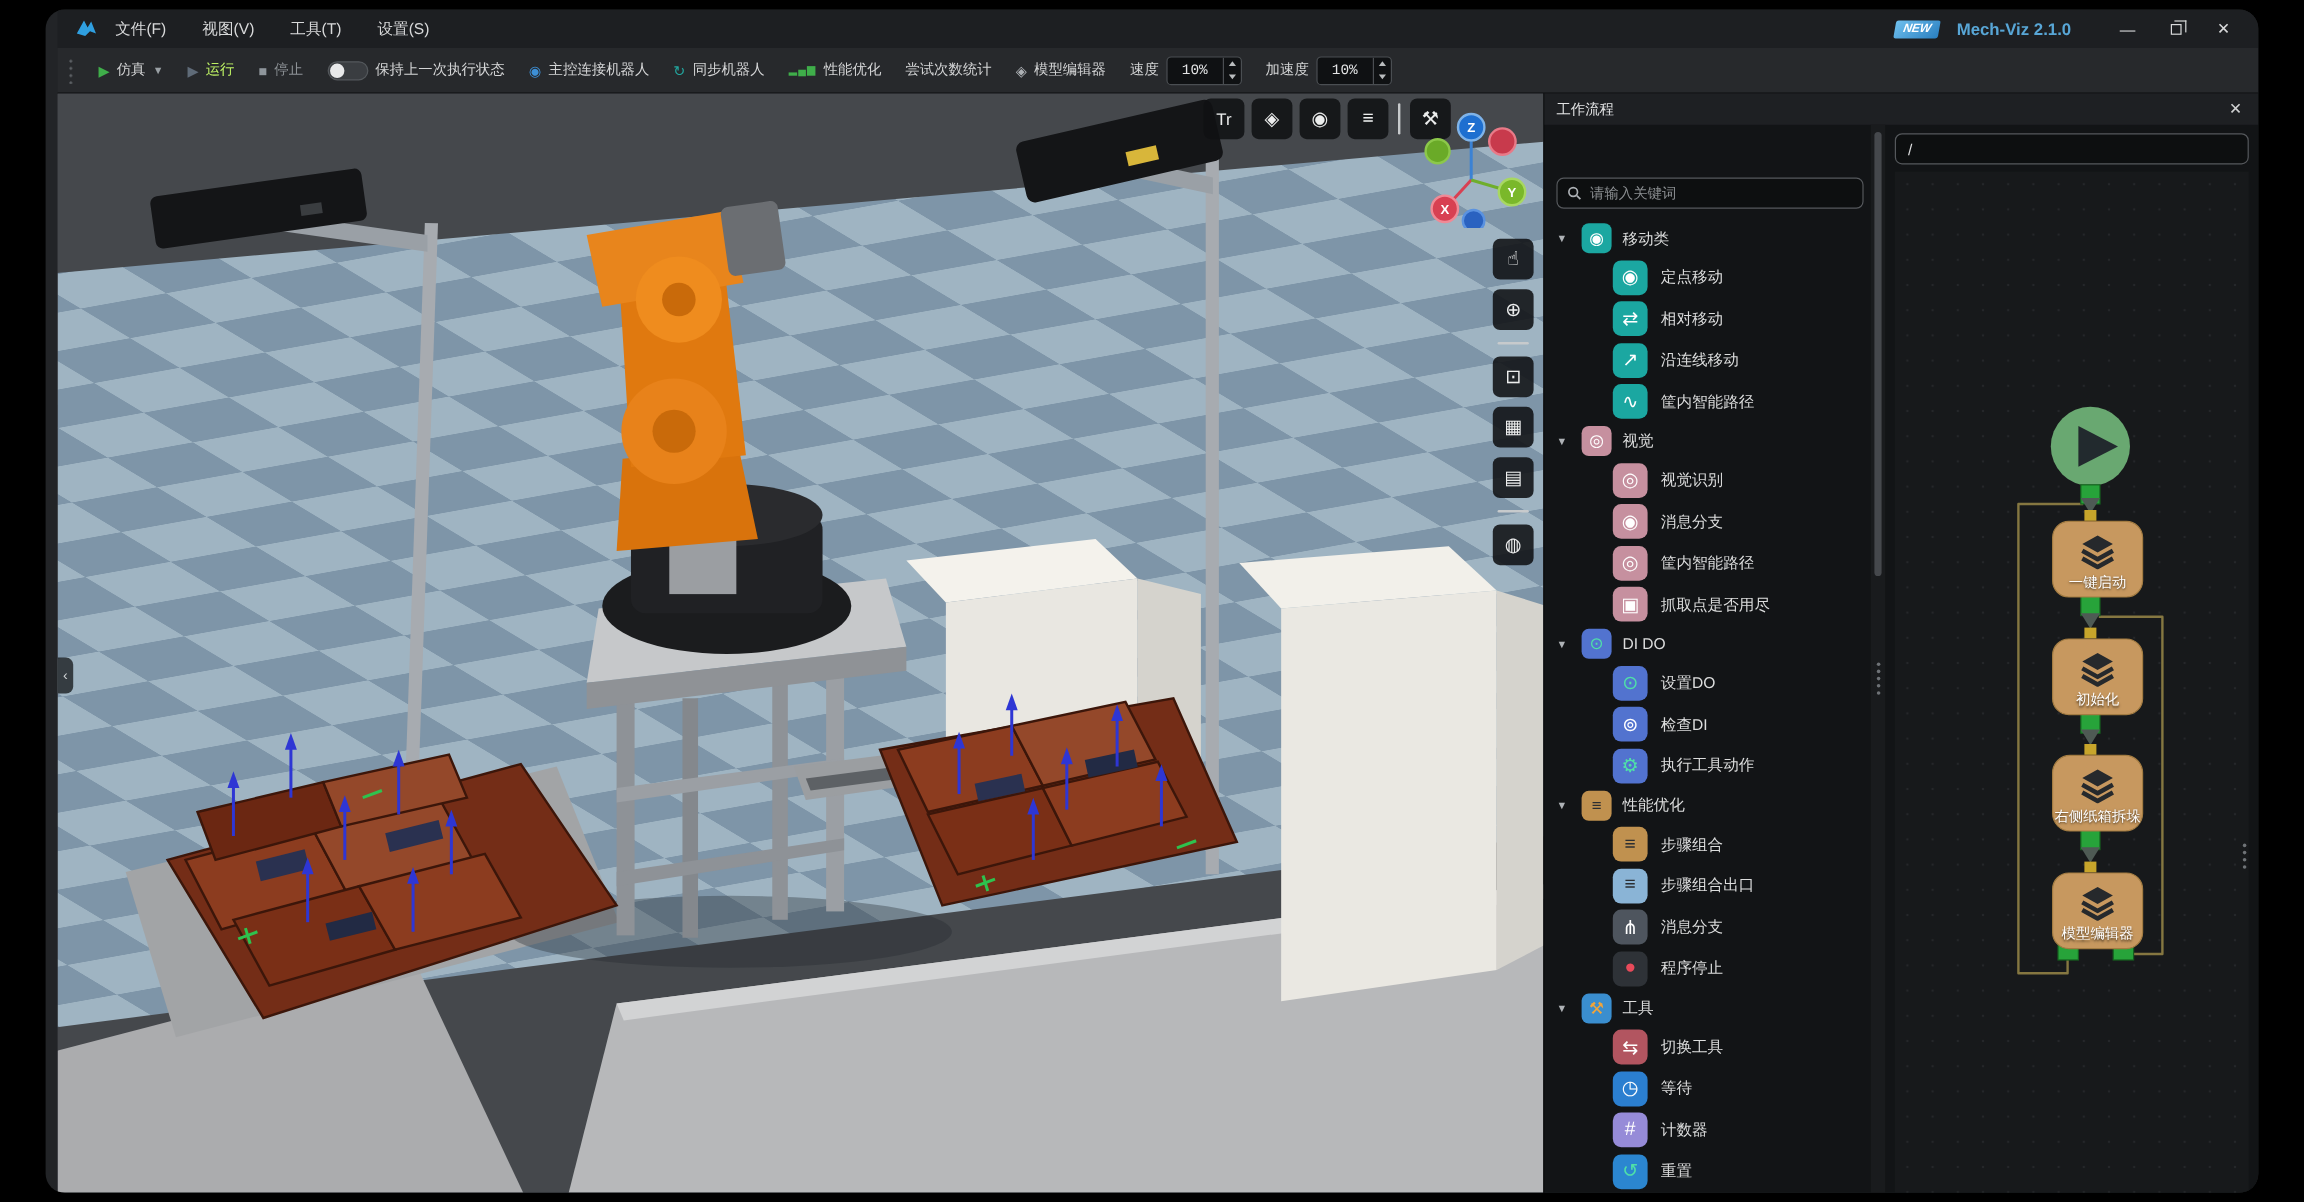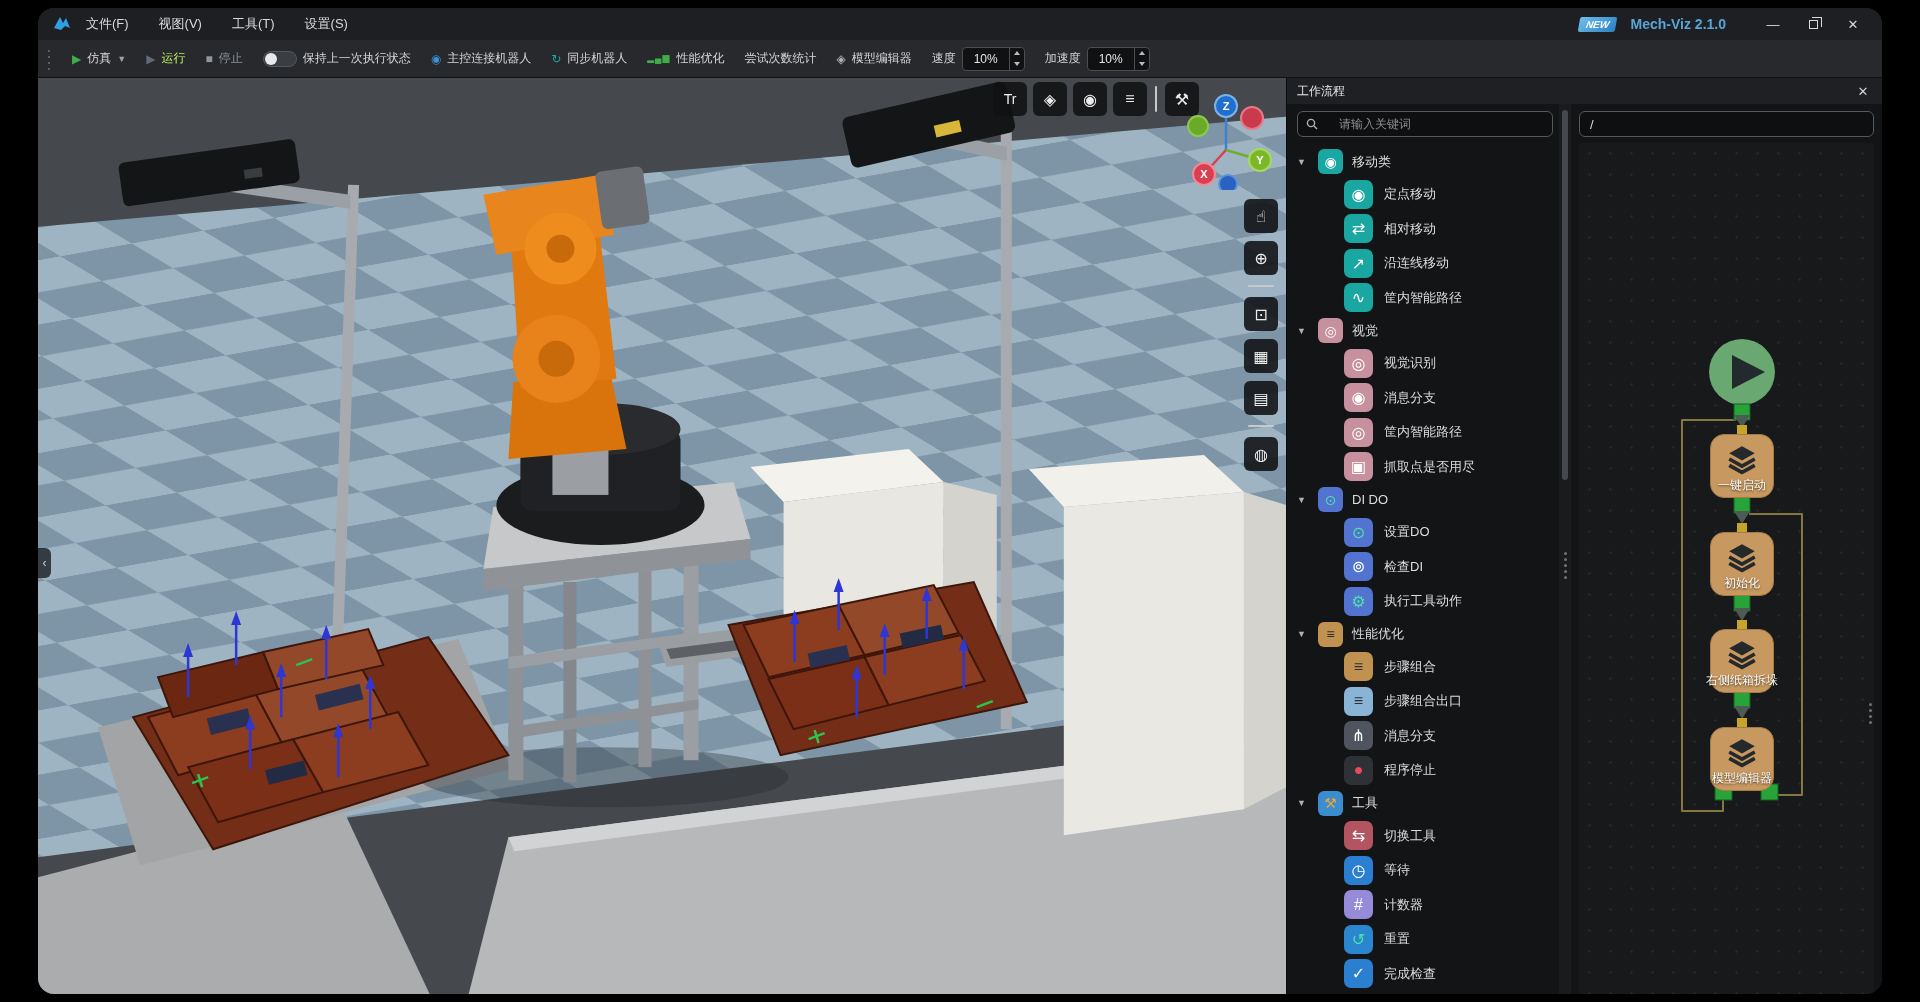--- a/index.html
+++ b/index.html
@@ -1,17 +1,17 @@
 <!DOCTYPE html>
 <html><head>
 <meta charset="utf-8">
 <style>
   * { margin:0; padding:0; box-sizing:border-box; }
   html,body { width:1920px; height:1002px; background:#000; font-family:"Liberation Sans","DejaVu Sans",sans-serif; overflow:hidden; }
-  .window { position:absolute; left:38px; top:8px; right:38px; bottom:8px; border-radius:16px; background:#222427; overflow:hidden; display:flex; flex-direction:column; }
+  .window { position:absolute; left:38px; top:8px; right:38px; bottom:8px; border-radius:16px; background:#222427; overflow:hidden; display:flex; flex-direction:column;padding-left:10px; }
 
   
   .titlebar { height:32px; background:#1d1f22; display:flex; align-items:center; padding:0 12px 0 14px; flex:0 0 auto; }
   .app-logo { width:20px; height:20px; margin-right:14px; }
   .menus { display:flex; gap:30px; }
   .menu { font-size:13px; color:#d8d9da; cursor:default; }
   .title-right { margin-left:auto; display:flex; align-items:center; gap:14px; }
   .new-badge { background:linear-gradient(135deg,#6fc0ee,#2a7fc0); color:#fff; font-size:10px; font-weight:bold; font-style:italic; padding:2px 7px; transform:skewX(-10deg); border-radius:2px; }
   .app-title { color:#58a6d6; font-size:14px; font-weight:bold; }
   .winbtns { display:flex; gap:6px; margin-left:16px; }
@@ -23,21 +23,21 @@
   .toolbar { height:38px; background:#27292c; border-bottom:1px solid #121314; display:flex; align-items:center; gap:20px; padding:0 14px 0 8px; flex:0 0 auto; }
   .drag-dots { width:6px; height:22px; background-image:radial-gradient(circle,#5c6064 1px,transparent 1.4px); background-size:6px 6px; }
   .tb-item { display:flex; align-items:center; gap:6px; font-size:12px; color:#d4d5d6; white-space:nowrap; }
   .tb-ic { font-size:12px; line-height:1; }
   .ic-green { color:#3fae4a; } .ic-dim { color:#5f6b78; } .ic-gray { color:#8f969c; }
   .ic-blue { color:#3d8fd6; } .ic-teal { color:#23a7a0; } .ic-bars { color:#3fae4a; font-size:9px; letter-spacing:1px; }
   .ic-model { color:#aeb2b6; }
   .caret-dn { font-size:9px; color:#9aa0a5; }
   .toggle { width:34px; height:16px; border-radius:8px; background:#3a3d41; border:1px solid #54585c; position:relative; }
   .toggle .knob { position:absolute; left:1px; top:1px; width:12px; height:12px; border-radius:50%; background:#e8e9ea; }
-  .spin-box { display:flex; align-items:stretch; height:24px; background:#0f1113; border:1px solid #4a4e52; border-radius:4px; overflow:hidden; }
+  .spin-box { display:flex; align-items:stretch; height:24px; background:#0f1113; border:1px solid #4a4e52; border-radius:4px; overflow:hidden;font-family:Liberation Mono, monospace; }
   .spin-val { width:46px; display:flex; align-items:center; justify-content:center; color:#e4e5e6; font-size:12px; }
   .spin-btns { width:15px; border-left:1px solid #4a4e52; display:flex; flex-direction:column; }
   .spin-up,.spin-dn { flex:1; display:flex; align-items:center; justify-content:center; }
   .spin-up:after { content:""; border-left:3.5px solid transparent; border-right:3.5px solid transparent; border-bottom:4px solid #b9bcbe; }
   .spin-dn:after { content:""; border-left:3.5px solid transparent; border-right:3.5px solid transparent; border-top:4px solid #b9bcbe; }
 
   
   .content { flex:1; display:flex; min-height:0; }
   .viewport { flex:1; position:relative; background:#45484c; overflow:hidden; }
   .scene { position:absolute; inset:0; width:100%; height:100%; }
@@ -49,39 +49,39 @@
   .vp-side .vp-sep { width:26px; height:2px; margin:2px 0; }
   .gizmo { position:absolute; right:12px; top:12px; width:100px; height:100px; }
   .collapse-handle { position:absolute; left:0; top:470px; width:13px; height:30px; background:rgba(18,20,22,.75); border-radius:0 6px 6px 0; color:#cfd2d4; display:flex; align-items:center; justify-content:center; font-size:12px; }
 
   
   .rightpanel { width:596px; flex:0 0 auto; background:#121416; border-left:1px solid #0a0b0c; display:flex; flex-direction:column; min-height:0;justify-content:flex-end; }
   .rp-header { height:26px; flex:0 0 auto; display:flex; align-items:center; justify-content:space-between; padding:0 10px; background:#1e2023; color:#e2e3e4; font-size:12px; }
   .rp-close { color:#d0d1d2; font-size:13px; width:18px; text-align:center; }
   .rp-body { flex:1; display:flex; min-height:0; }
   .library { width:272px; flex:0 0 auto; display:flex; flex-direction:column; padding:7px 6px 0 10px; min-height:0; }
-  .searchbox { height:26px; flex:0 0 auto; display:flex; align-items:center; gap:21px; background:#0d0f10; border:1px solid #55585c; border-radius:6px; padding:0 8px; }
+  .searchbox { height:26px; flex:0 0 auto; display:flex; align-items:center; gap:7px; background:#0d0f10; border:1px solid #55585c; border-radius:6px; padding:0 8px;margin-top:37px; }
   .searchbox input { flex:1; background:transparent; border:none; outline:none; color:#c8c9ca; font-size:12px; font-family:inherit; }
   .searchbox input::placeholder { color:#8a8d90; }
   .tree { flex:1; overflow:hidden; margin-top:9px; }
   .tgroup { display:flex; align-items:center; gap:9px; height:31px; }
   .caret { font-size:9px; color:#aeb2b6; width:12px; }
   .gicon { width:25px; height:25px; border-radius:6px; display:flex; align-items:center; justify-content:center; font-size:14px; color:#fff; font-style:normal; }
   .titem { display:flex; align-items:center; gap:11px; height:34.5px; padding-left:47px; }
   .iicon { width:29px; height:29px; border-radius:7px; display:flex; align-items:center; justify-content:center; font-size:16px; color:#fff; font-style:normal; }
   .tlabel { font-size:13px; color:#dcdddd; white-space:nowrap; }
   .lib-scroll { width:12px; flex:0 0 auto; position:relative; background:#191b1d; }
   .lib-thumb { position:absolute; left:3px; top:6px; width:6px; height:370px; border-radius:3px; background:#45484c; }
   .lib-dots { position:absolute; left:5px; top:448px; width:3px; height:3px; border-radius:50%; background:#6e7276; box-shadow:0 6px 0 #6e7276,0 12px 0 #6e7276,0 18px 0 #6e7276,0 24px 0 #6e7276; }
 
   .graphcol { flex:1; display:flex; flex-direction:column; padding:7px 8px 0 8px; min-height:0; }
   .breadcrumb { height:26px; flex:0 0 auto; display:flex; align-items:center; background:#0d0f10; border:1px solid #55585c; border-radius:6px; padding:0 10px; color:#dddedf; font-size:13px; }
   .canvas { flex:1; position:relative; margin-top:6px; background-color:#17191b; background-image:radial-gradient(circle,#25272a 1px,transparent 1.3px); background-size:21px 21px; overflow:hidden; }
   .wires { position:absolute; left:0; top:0; width:315px; height:760px; }
-  .gnode { position:absolute; left:131px; width:64px; height:64px; background:#c7985f; border:1px solid #a37c42; border-radius:14px; }
+  .gnode { position:absolute; left:131px; width:76px; height:64px; background:#c7985f; border:1px solid #a37c42; border-radius:14px; }
   .gnode svg { position:absolute; left:50%; top:7px; transform:translateX(-50%); }
   .gnode .nlabel { position:absolute; bottom:3px; left:50%; transform:translateX(-50%); white-space:nowrap; color:#fff; font-size:12px; text-shadow:0 1px 2px rgba(0,0,0,.7); }
   .edge-dots { position:absolute; right:2px; top:560px; width:3px; height:3px; border-radius:50%; background:#6e7276; box-shadow:0 6px 0 #6e7276,0 12px 0 #6e7276,0 18px 0 #6e7276; }
 </style>
 </head>
 <body>
 
 <div class="window">
 
   <div class="titlebar">

